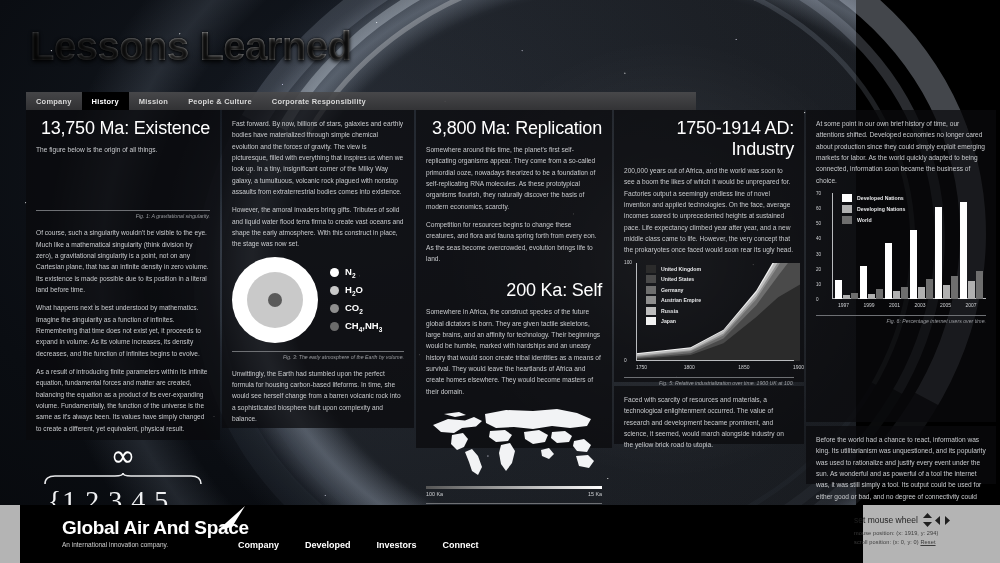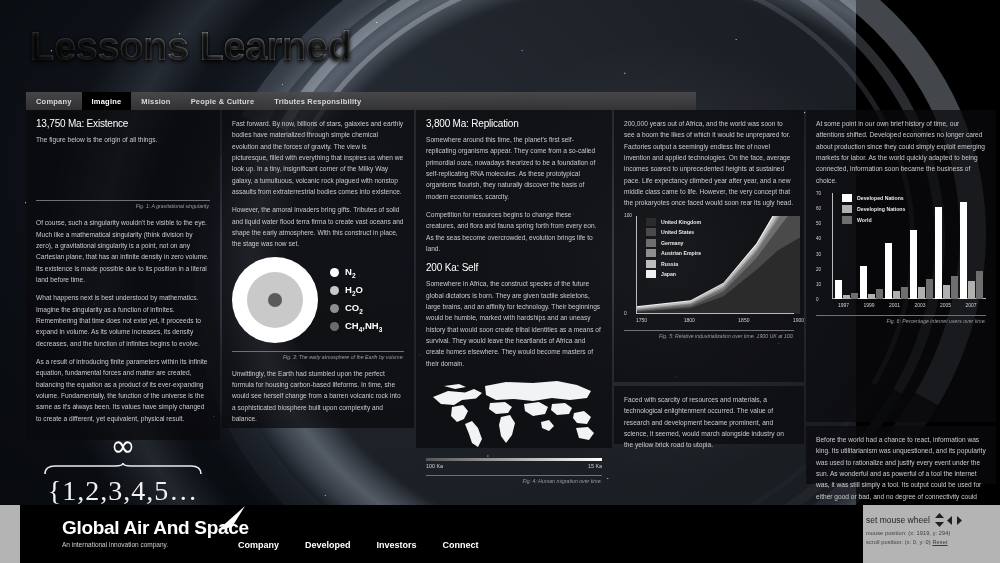--- a/index.html
+++ b/index.html
@@ -82,21 +82,21 @@
     background: linear-gradient(180deg, rgba(74,74,76,0.92), rgba(52,52,54,0.92));
   }
   .tab { font-size:7.5px; font-weight:bold; color:#d8d8d8; padding:0 10px; height:18px;
          display:flex; align-items:center; letter-spacing:.2px; white-space:nowrap; }
   .tab.active { background:#000; color:#fff; }
 
   
   .col { position:absolute; top:110px; color:#d9dbdd; }
   .colbg { position:absolute; inset:0; background:rgba(10,10,12,0.72); }
   .colinner { position:relative; padding:8px 10px 6px 10px; }
-  h2 { font-size:10px; font-weight:normal; color:#fff; margin-bottom:5px; letter-spacing:-.2px; }
+  h2 { font-size:18px; font-weight:normal; color:#fff; margin-bottom:5px; letter-spacing:-.2px;text-align:right; }
   p { font-size:6.6px; line-height:1.72; color:#c8cacd; margin-bottom:7px; text-align:left; }
   .cap { font-size:5.2px; font-style:italic; color:#9a9ca0; text-align:right; margin-top:2px; }
   .rule { height:1px; background:#6e7074; margin-top:4px; }
 
   #c1 { left:26px; width:194px; height:330px; }
   #c2 { left:222px; width:192px; height:318px; }
   #c3 { left:416px; width:196px; height:338px; }
   #c4 { left:614px; width:190px; height:272px; }
   #c5 { left:806px; width:190px; height:312px; }
 
@@ -150,44 +150,44 @@
   
   #footer { position:absolute; left:0; bottom:0; width:1000px; height:58px;
             background:#b4b4b4; }
   #footdark { position:absolute; left:20px; top:0; width:843px; height:58px; background:#000; }
   #logoblock { position:absolute; left:42px; top:12px; }
   #brand { font-size:19px; font-weight:bold; color:#fff; letter-spacing:-.3px; }
   #tagline { font-size:6.5px; color:#cfcfcf; margin-top:2px; }
   #swoosh { position:absolute; left:148px; top:-12px; width:36px; height:26px; }
   #footnav { position:absolute; left:218px; top:35px; display:flex; gap:26px; }
   #footnav a { font-size:9px; font-weight:bold; color:#fff; text-decoration:none; }
-  #mousebox { position:absolute; right:10px; top:8px; width:124px; color:#2b2b2b; }
+  #mousebox { position:absolute; right:22px; top:8px; width:124px; color:#2b2b2b; }
   #mwtitle { font-size:8.5px; color:#1f1f1f; display:flex; align-items:center; gap:5px; }
   #mwtitle .arrows { display:flex; gap:3px; align-items:center; }
   .minfo { font-size:5.6px; color:#3c3c3c; margin-top:3px; letter-spacing:.1px; }
   .minfo u { text-decoration:underline; }
   #leftedge { position:absolute; left:0; bottom:0; width:20px; height:58px; background:#b4b4b4; }
 </style>
 </head>
 <body>
 
 <div id="stage">
   <div id="stars"></div>
   <div class="ring" id="ringA"></div>
   <div class="ring" id="ringB"></div>
   <div class="ring" id="ringC"></div>
 
   <div id="title">Lessons Learned</div>
 
   <div id="tabs">
       <div class="tab">Company</div>
-      <div class="tab active">Imagine</div>
+      <div class="tab active">History</div>
       <div class="tab">Mission</div>
       <div class="tab">People &amp; Culture</div>
-      <div class="tab">Tributes Responsibility</div>
+      <div class="tab">Corporate Responsibility</div>
     </div>
 
   <div class="col" id="c1">
     <div class="colbg"></div>
     <div class="colinner">
       <h2>13,750 Ma: Existence</h2>
       <p>The figure below is the origin of all things.</p>
       <div id="fig1"></div>
       <div class="rule"></div>
       <div class="cap">Fig. 1: A gravitational singularity.</div>
@@ -240,21 +240,21 @@
       <p style="margin-top:8px">Unwittingly, the Earth had stumbled upon the perfect formula for housing carbon-based lifeforms. In time, she would see herself change from a barren volcanic rock into a sophisticated biosphere built upon complexity and balance.</p>
     </div>
   </div>
 
   <div class="col" id="c3">
     <div class="colbg"></div>
     <div class="colinner">
       <h2>3,800 Ma: Replication</h2>
       <p>Somewhere around this time, the planet's first self-replicating organisms appear. They come from a so-called primordial ooze, nowadays theorized to be a foundation of self-replicating RNA molecules. As these prototypical organisms flourish, they naturally discover the basis of modern economics, scarcity.</p>
       <p>Competition for resources begins to change these creatures, and flora and fauna spring forth from every eon. As the seas become overcrowded, evolution brings life to land.</p>
-      <h2 style="margin-top:8px">200 Ka: Self</h2>
+      <h2 style="margin-top:16px">200 Ka: Self</h2>
       <p>Somewhere in Africa, the construct species of the future global dictators is born. They are given tactile skeletons, large brains, and an affinity for technology. Their beginnings would be humble, marked with hardships and an uneasy history that would soon create tribal identities as a means of survival. They would leave the heartlands of Africa and create homes elsewhere. They would become masters of their domain.</p>
       <div id="map">
         <svg width="176" height="74" viewBox="0 0 352 148">
           <g fill="#f2f3f5">
             <path d="M14 42 L44 30 L78 33 L96 26 L112 34 L100 45 L72 48 L56 58 L30 56 Z"></path>
             <path d="M52 62 L74 58 L84 70 L76 86 L62 92 L50 80 Z"></path>
             <path d="M78 96 L92 90 L104 104 L112 126 L104 142 L92 134 L86 116 Z"></path>
             <path d="M118 20 L160 12 L214 14 L262 10 L302 18 L330 30 L322 44 L288 48 L252 44 L214 50 L176 46 L140 48 L120 38 Z"></path>
             <path d="M128 54 L158 52 L172 62 L164 74 L140 76 L126 66 Z"></path>
             <path d="M150 82 L168 78 L178 94 L172 118 L160 134 L150 120 L146 98 Z"></path>
@@ -274,20 +274,21 @@
         </div>
       </div>
       <div class="rule" style="margin-top:6px"></div>
       <div class="cap">Fig. 4: Human migration over time.</div>
     </div>
   </div>
 
   <div class="col" id="c4">
     <div class="colbg"></div>
     <div class="colinner">
+      <h2>1750-1914 AD: Industry</h2>
       <p>200,000 years out of Africa, and the world was soon to see a boom the likes of which it would be unprepared for. Factories output a seemingly endless line of novel invention and applied technologies. On the face, average incomes soared to unprecedented heights at sustained pace. Life expectancy climbed year after year, and a new middle class came to life. However, the very concept that the prokaryotes once faced would soon rear its ugly head.</p>
       <div class="chart5" id="chart5">
           <svg width="176" height="112" style="position: absolute; left: 0px; top: 0px;">
             <path d="M12,90.16 L66.66666666666666,84.28 L99.46666666666667,66.64 L132.26666666666665,27.439999999999998 L154.13333333333333,-9.800000000000011 L176,-50.96000000000001 L176,98 L12,98 Z" fill="#f2f2f2"></path>
             <path d="M12,91.14 L66.66666666666666,85.26 L99.46666666666667,67.62 L132.26666666666665,29.400000000000006 L154.13333333333333,-6.859999999999999 L176,-46.06 L176,98 L12,98 Z" fill="#bdbdbd"></path>
             <path d="M12,93.1 L66.66666666666666,87.22 L99.46666666666667,70.56 L132.26666666666665,33.31999999999999 L154.13333333333333,-0.980000000000004 L176,-37.23999999999998 L176,98 L12,98 Z" fill="#8f8f8f"></path>
             <path d="M12,94.08 L66.66666666666666,88.2 L99.46666666666667,72.52 L132.26666666666665,36.26 L154.13333333333333,2.9399999999999977 L176,-31.360000000000014 L176,98 L12,98 Z" fill="#6e6e6e"></path>
             <path d="M12,95.06 L66.66666666666666,90.16 L99.46666666666667,75.46 L132.26666666666665,42.14000000000001 L154.13333333333333,12.739999999999995 L176,-15.679999999999993 L176,98 L12,98 Z" fill="#4a4a4a"></path>
             <path d="M12,96.04 L66.66666666666666,92.12 L99.46666666666667,80.36 L132.26666666666665,53.9 L154.13333333333333,34.3 L176,21.560000000000002 L176,98 L12,98 Z" fill="#2b2b2b"></path>
           </svg>

